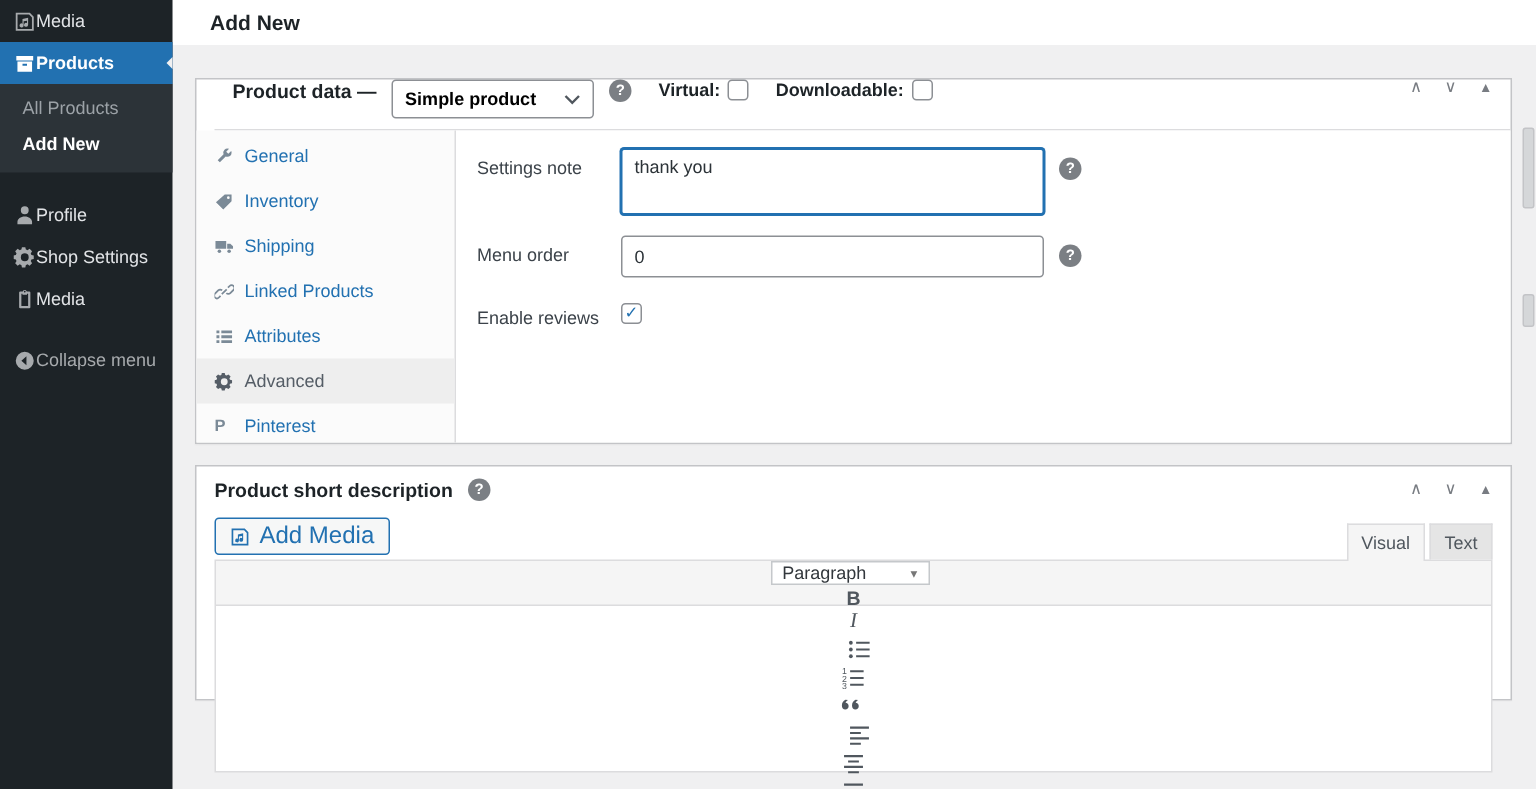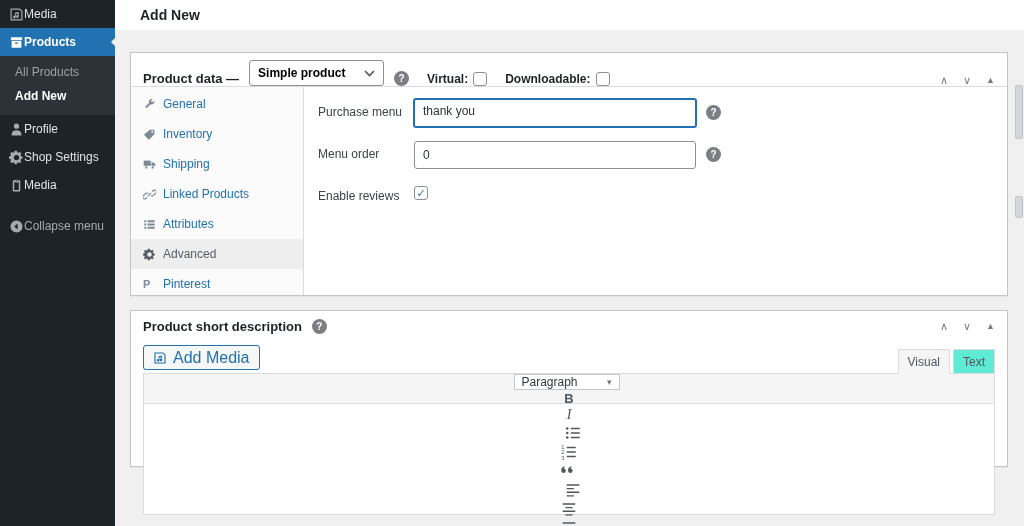--- a/index.html
+++ b/index.html
@@ -18,41 +18,41 @@
         color:#e2e4e7; font-size:12px; cursor:pointer; }
   .mi .ic { width:15px; height:15px; color:#a7aaad; flex:0 0 auto; display:flex; align-items:center; }
   .mi.active { background:#2271b1; color:#fff; font-weight:bold; }
   .mi.active .ic { color:#fff; }
   .mi.active::after { content:""; position:absolute; right:0; top:50%; transform:translateY(-50%);
         border:4px solid transparent; border-right-color:#f0f0f1; }
   .mi.dim { color:#a7aaad; }
   .submenu { background:#2c3338; padding:4px 0 7px; }
   .smi { padding:5px 8px 5px 15px; font-size:12px; color:#9ca2a7; cursor:pointer; }
   .smi.current { color:#fff; font-weight:bold; }
-  .mi.gap-top { }
+  .mi.gap-top { margin-top:14px; }
   .mi.gap-top2 { margin-top:13px; }
 
   
   #topbar { position:absolute; left:115px; top:0; right:0; height:30px; background:#fff;
             display:flex; align-items:center; padding-left:25px; z-index:2; }
   #page-title { font-size:14px; font-weight:bold; color:#1d2327; }
 
   
   .postbox { position:absolute; background:#fff; border:1px solid #c3c4c7;
              box-shadow:0 1px 1px rgba(0,0,0,.04); }
   .help-tip { width:15px; height:15px; min-width:15px; border-radius:50%; background:#7b7f84; color:#fff;
               font-size:10px; font-weight:bold; display:flex; align-items:center; justify-content:center;
               margin-left:10px; cursor:pointer; }
   .handle-icons { margin-left:auto; display:flex; align-items:center; gap:15px; color:#787c82; }
   .handle-icons .chev { font-size:11px; cursor:pointer; line-height:1; }
   .handle-icons .tri  { font-size:9px;  cursor:pointer; line-height:1; }
 
   
   #product-data { left:130px; top:52px; width:878px; height:244px; }
-  .pd-header { display:flex; align-items:flex-end; height:34px; padding:0 12px; border-bottom:1px solid #dcdcde; }
+  .pd-header { display:flex; align-items:flex-start; height:34px; padding:0 12px; border-bottom:1px solid #dcdcde;margin-left:12px; }
   .pd-title { font-weight:bold; font-size:13px; white-space:nowrap; }
   .wc-select { margin-left:10px; display:flex; align-items:center; justify-content:space-between;
                width:135px; height:26px; border:1px solid #8c8f94; border-radius:3px; background:#fff;
                padding:0 8px; font-size:12px; font-weight:bold; color:#000000; cursor:pointer; }
   .hdr-check { display:flex; align-items:center; gap:5px; margin-left:18px; font-size:12px; font-weight:bold;
                color:#1d2327; cursor:pointer; }
   .cb { width:14px; height:14px; min-width:14px; border:1px solid #8c8f94; border-radius:3px; background:#fff;
         display:flex; align-items:center; justify-content:center; cursor:pointer; }
   .cb.checked::after { content:"\2713"; color:#2271b1; font-size:11px; font-weight:bold; line-height:1; }
 
@@ -60,41 +60,41 @@
   .wc-tabs { width:173px; min-width:173px; background:#fbfbfb; border-right:1px solid #dcdcde; padding-top:2px; }
   .wc-tab { display:flex; align-items:center; gap:7px; padding:8px 12px; font-size:12px; color:#2271b1; cursor:pointer; }
   .wc-tab .tic { width:13px; height:13px; min-width:13px; color:#7b8a97; display:flex; align-items:center; }
   .wc-tab.active { background:#eeeeee; color:#555d66; }
   .wc-tab.active .tic { color:#555d66; }
   .p-glyph { font-weight:bold; font-size:11px; line-height:13px; width:13px; text-align:center; }
 
   .form-area { flex:1; padding:12px 0; background:#fff; }
   .frow { display:flex; align-items:flex-start; margin-bottom:14px; }
   .frow .flabel { width:110px; min-width:110px; padding:6px 0 0 14px; font-size:12px; color:#3c434a; }
-  .note { width:282px; height:28px; border:1px solid #2271b1; box-shadow:0 0 0 1px #2271b1; border-radius:2px;
+  .note { width:282px; height:44px; border:1px solid #2271b1; box-shadow:0 0 0 1px #2271b1; border-radius:2px;
           font:12px "Liberation Sans","DejaVu Sans",sans-serif; padding:4px 8px; resize:none; outline:none; color:#2c3338; }
   .menu-order { width:282px; height:28px; border:1px solid #8c8f94; border-radius:3px;
           font:12px "Liberation Sans","DejaVu Sans",sans-serif; padding:0 8px; color:#2c3338; outline:none; }
   .frow .help-tip { margin-top:6px; }
   .frow .cb { margin-top:3px; }
 
   
   #short-desc { left:130px; top:310px; width:878px; height:157px; }
   .sd-header { display:flex; align-items:center; height:30px; padding:0 12px; }
   .sd-title { font-weight:bold; font-size:13px; }
   .sd-inside { padding:4px 12px 10px; }
   .editor-tools { position:relative; height:28px; }
   .add-media-btn { display:inline-flex; align-items:center; gap:6px; height:25px; padding:0 9px;
                    background:#f6f7f7; border:1px solid #2271b1; border-radius:3px; color:#2271b1;
                    font-size:16px; cursor:pointer; }
   .add-media-btn .ic { width:14px; height:14px; display:flex; }
   .switch-tabs { position:absolute; right:0; bottom:-1px; display:flex; z-index:3; }
   .switch { height:25px; padding:5px 9px 0; font-size:12px; color:#50575e; cursor:pointer; }
   .switch.visual { background:#f5f5f5; border:1px solid #dcdcde; border-bottom:none; }
-  .switch.text { background:#5eead4; border:1px solid #dcdcde; border-bottom:none; margin-left:3px; height:24px; }
+  .switch.text { background:#e5e5e5; border:1px solid #dcdcde; border-bottom:none; margin-left:3px; height:24px; }
   .editor-container { border:1px solid #dcdcde; }
   .mce-toolbar { height:30px; background:#f5f5f5; border-bottom:1px solid #dcdcde;
                  display:flex; align-items:center; padding:0 4px; gap:1px;flex-direction:column; }
   .para-select { width:106px; min-width:106px; height:24px; background:#fff; border:1px solid #c5c8cb;
                  display:flex; align-items:center; justify-content:space-between; padding:0 7px;
                  font-size:12px; color:#32373c; margin:0 8px 0 3px; cursor:pointer; }
   .para-caret { font-size:9px; color:#777; }
   .tbtn { width:26px; height:24px; display:flex; align-items:center; justify-content:center;
           color:#50575e; cursor:pointer; border-radius:2px; }
   .tbtn.grp { margin-left:7px; }
@@ -273,21 +273,21 @@
 
       <div class="wc-tab">
         <span class="tic p-glyph">P</span>
         <span>Pinterest</span>
       </div>
     </div>
 
     <div class="form-area">
 
       <div class="frow">
-        <span class="flabel">Purchase menu</span>
+        <span class="flabel">Settings note</span>
         <textarea class="note" style="">thank you</textarea>
         <span class="help-tip">?</span>
       </div>
 
       <div class="frow">
         <span class="flabel">Menu order</span>
         <input class="menu-order" type="text" value="0" style="">
         <span class="help-tip">?</span>
       </div>
 

